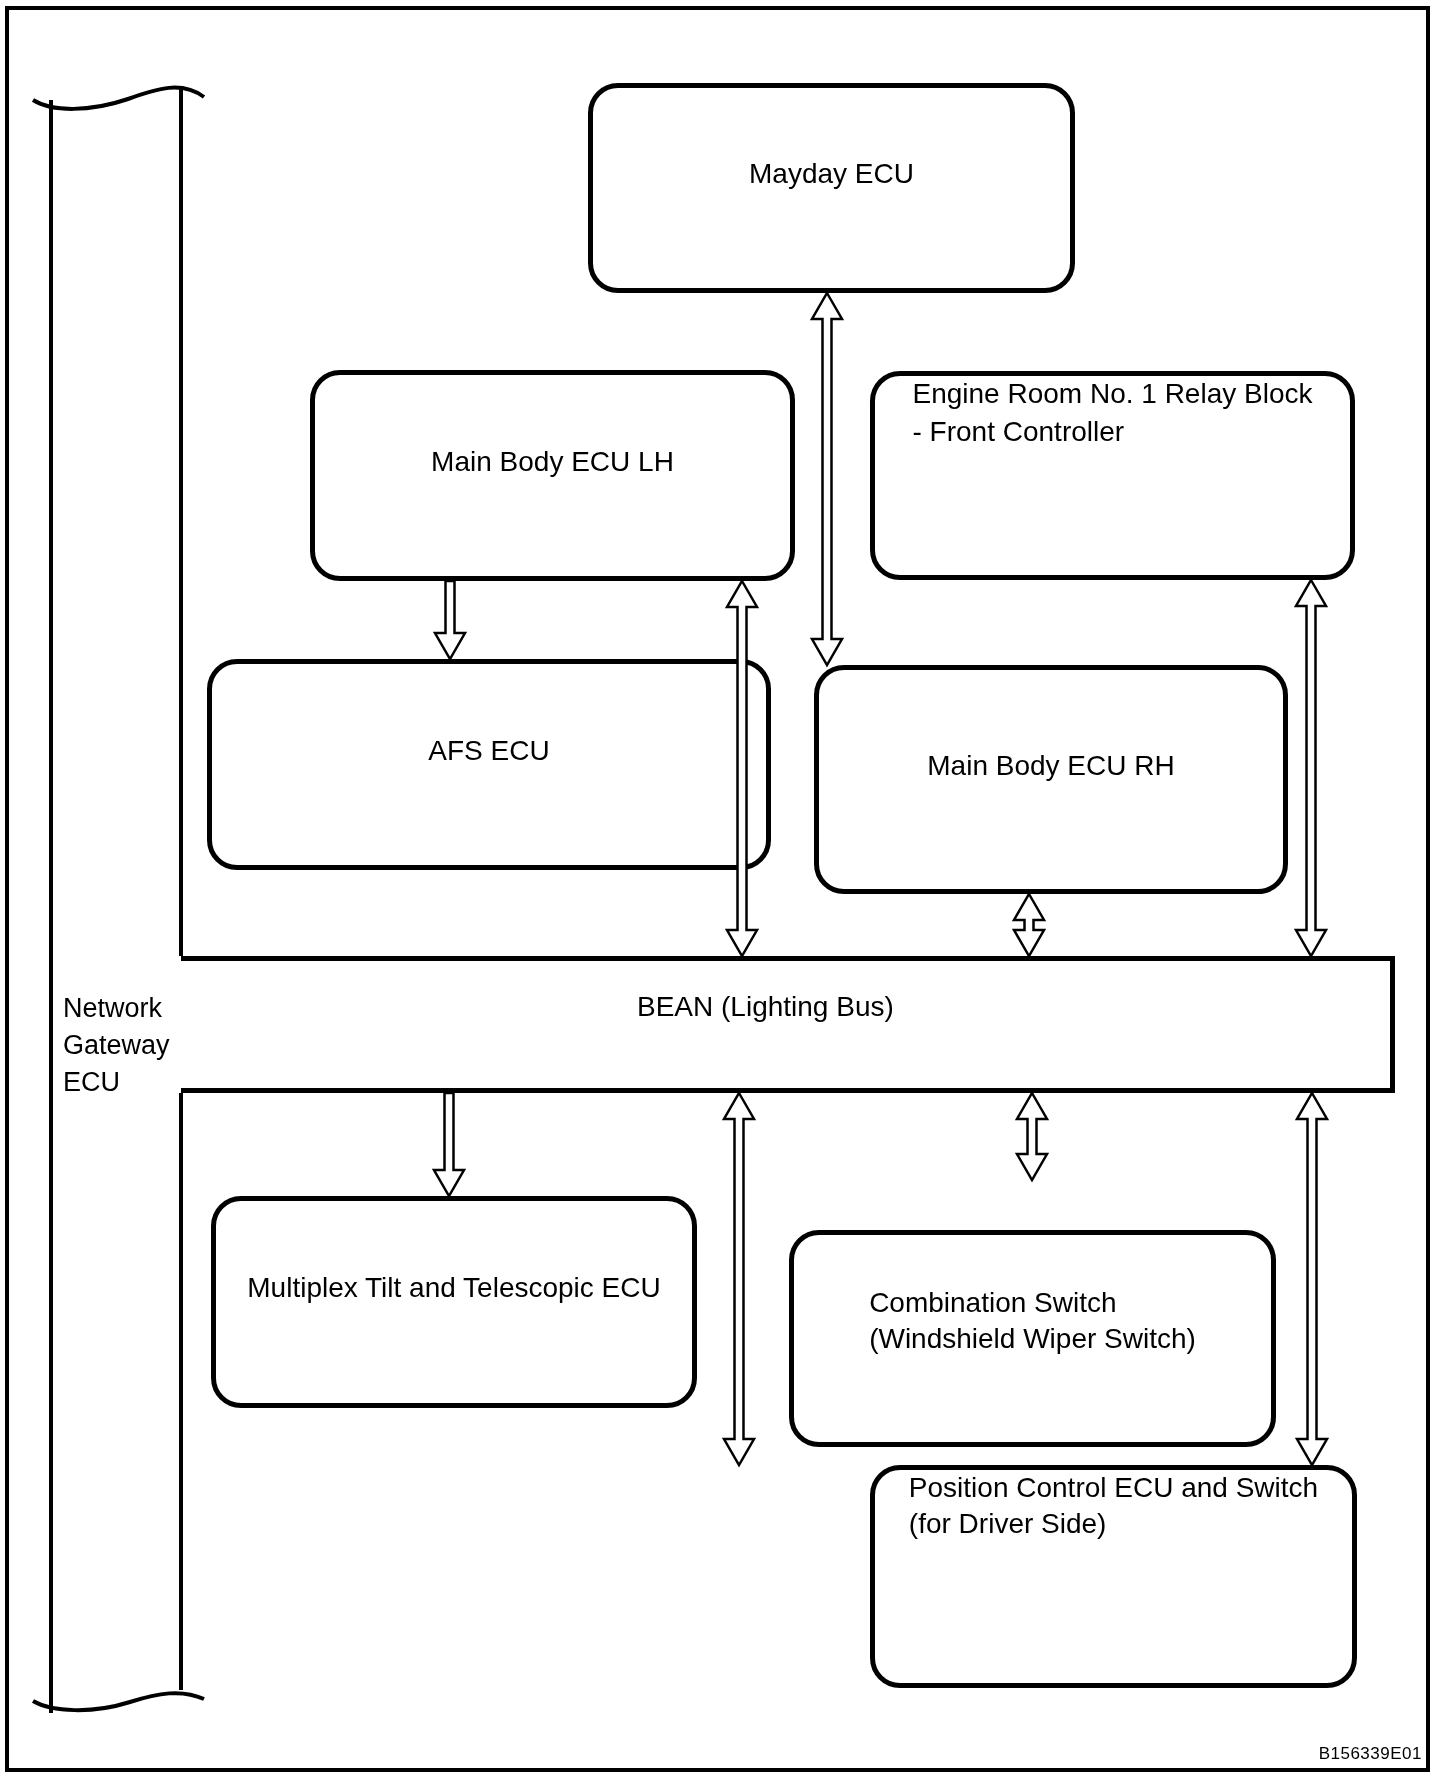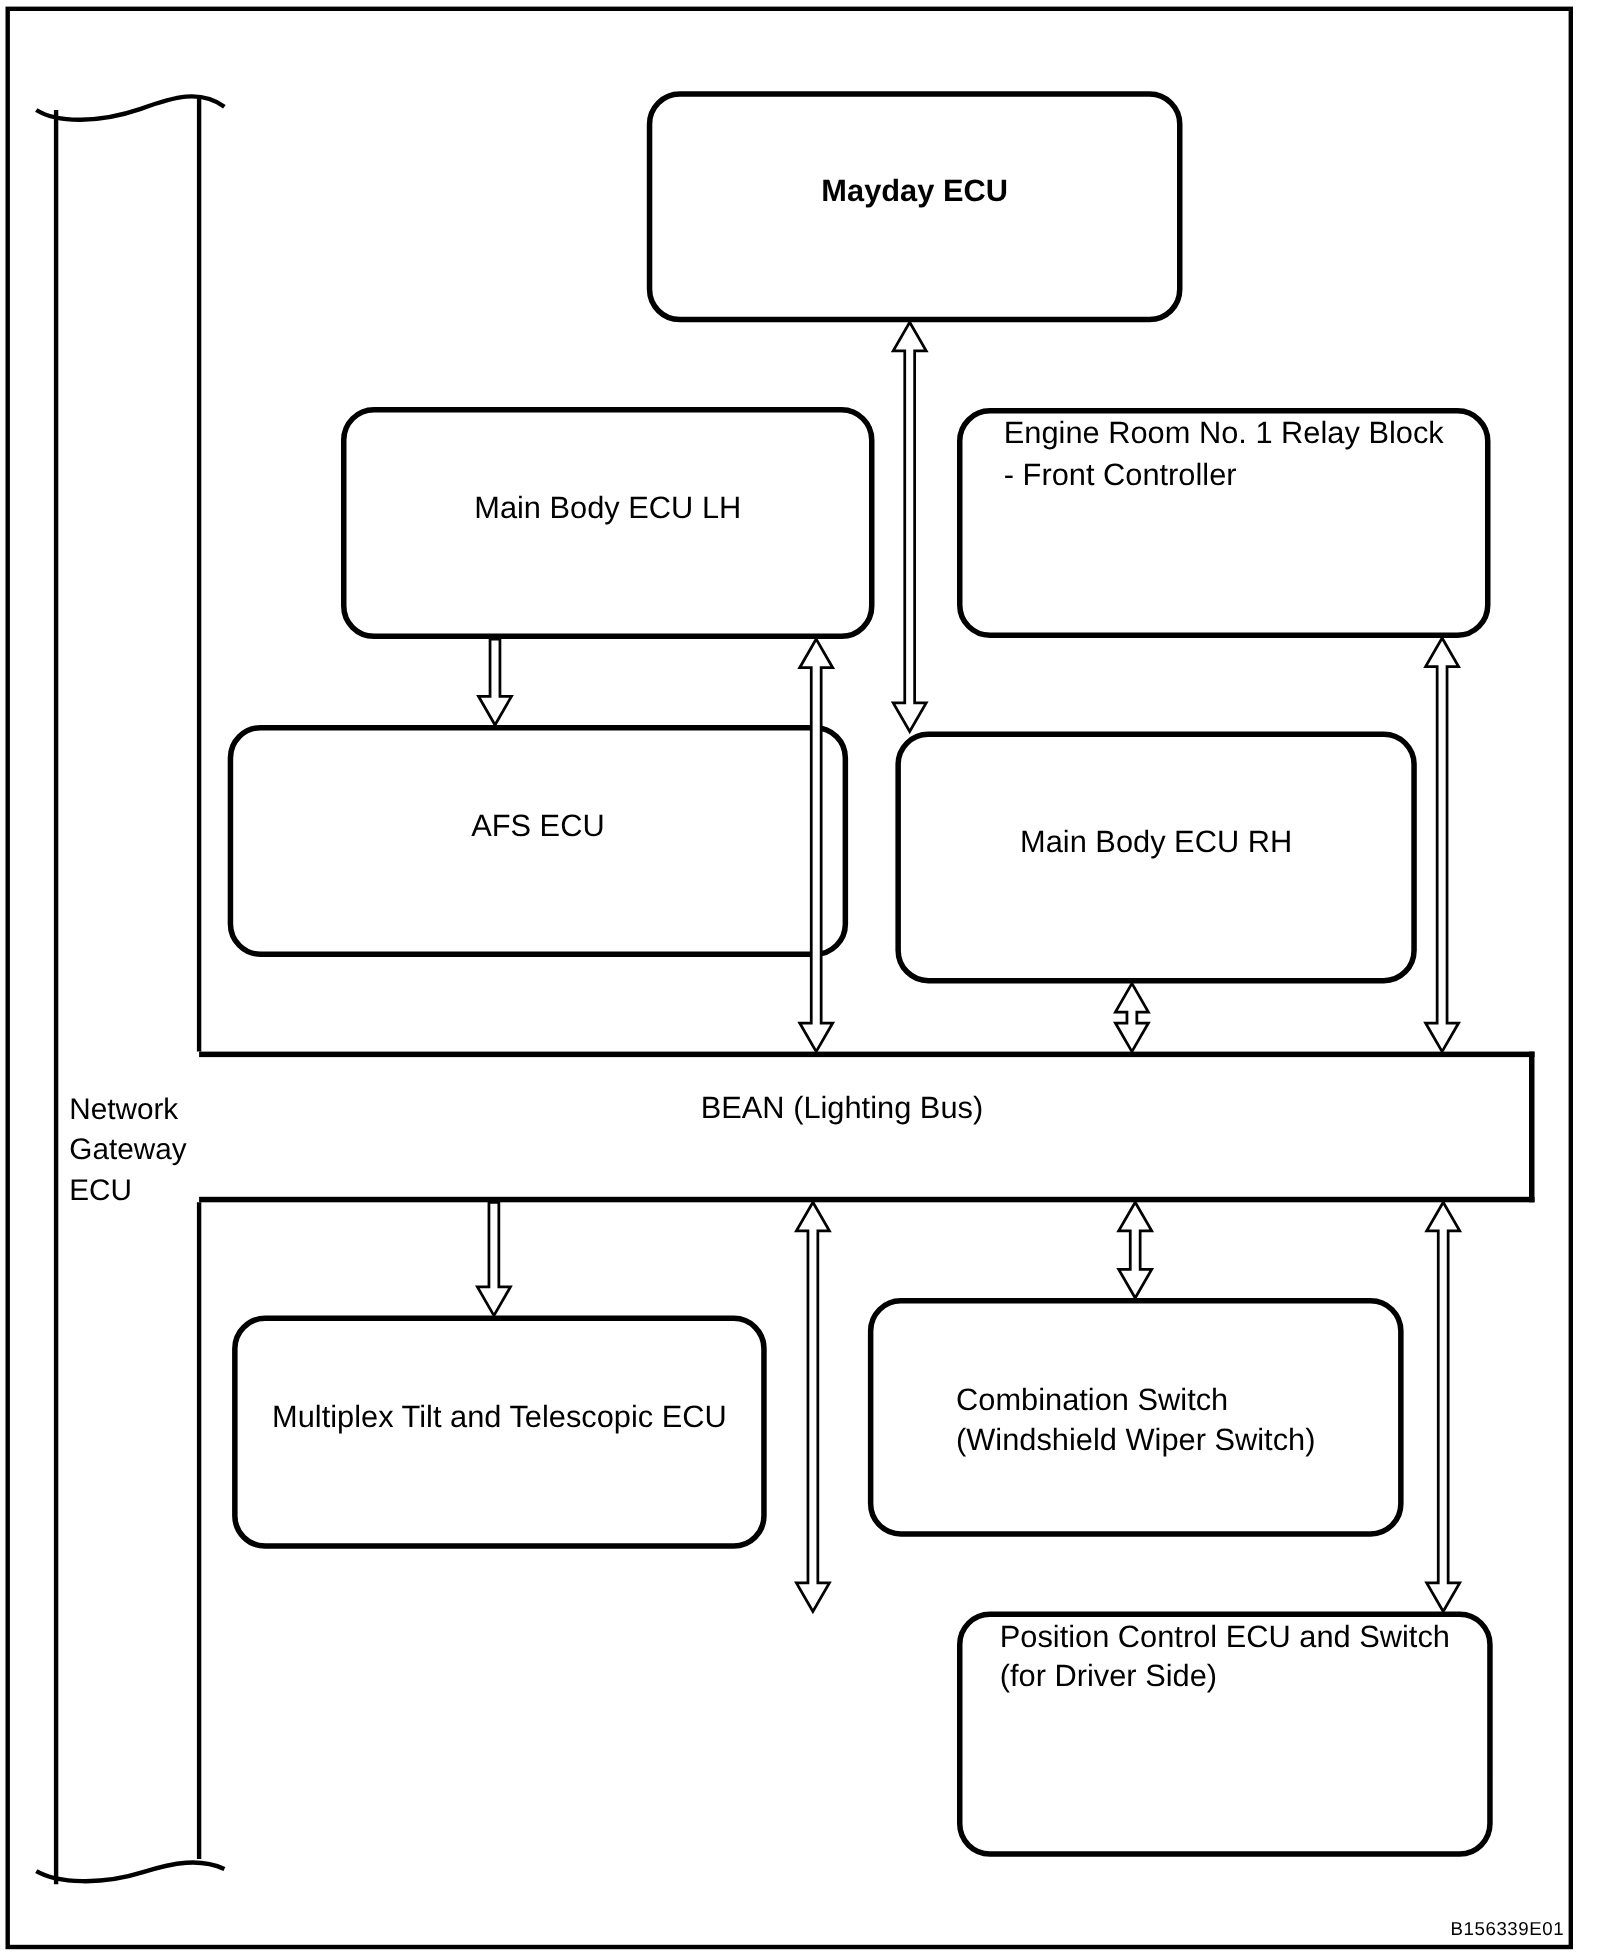--- a/index.html
+++ b/index.html
@@ -105,21 +105,21 @@
 
   <div class="gateway-label">
     <div>Network</div>
     <div>Gateway</div>
     <div>ECU</div>
   </div>
 
   <div class="bean-bar"></div>
   <div class="bean-label">BEAN (Lighting Bus)</div>
 
-  <div class="node single" style="left:588px; top:83px; width:487px; height:210px;font-weight:bold;">
+  <div class="node single" style="left:588px; top:83px; width:487px; height:210px;">
     <span class="lbl">Mayday ECU</span>
   </div>
 
   <div class="node single" style="left:310px; top:370px; width:485px; height:211px;">
     <span class="lbl">Main Body ECU LH</span>
   </div>
 
   <div class="node multi" style="left:870px; top:371px; width:485px; height:209px; ">
     <div class="block">
       <div>Engine Room No. 1 Relay Block</div>
@@ -132,21 +132,21 @@
   </div>
 
   <div class="node single" style="left:814px; top:665px; width:474px; height:229px;">
     <span class="lbl">Main Body ECU RH</span>
   </div>
 
   <div class="node single" style="left:211px; top:1196px; width:486px; height:212px;">
     <span class="lbl">Multiplex Tilt and Telescopic ECU</span>
   </div>
 
-  <div class="node multi" style="left:789px; top:1180px; width:487px; height:217px; padding-top:70px;">
+  <div class="node multi" style="left:789px; top:1230px; width:487px; height:217px; padding-top:50px;">
     <div class="block">
       <div>Combination Switch</div>
       <div>(Windshield Wiper Switch)</div>
     </div>
   </div>
 
 
   <div class="node multi" style="left:870px; top:1465px; width:487px; height:223px; ">
     <div class="block">
       <div>Position Control ECU and Switch</div>

